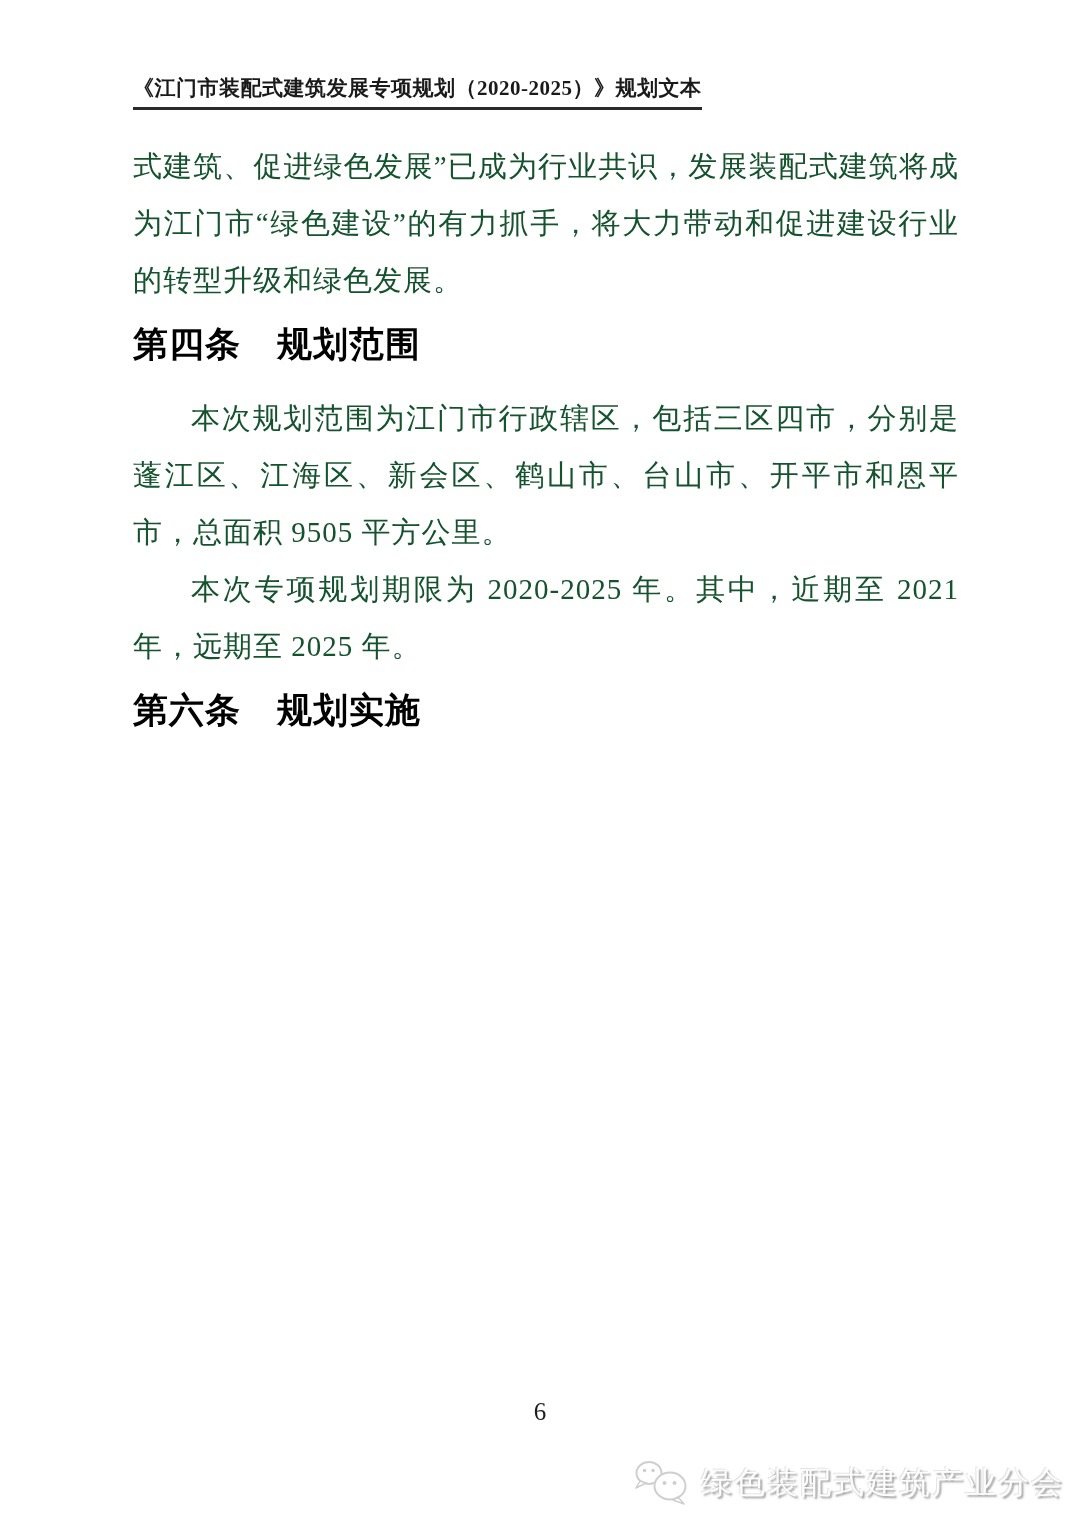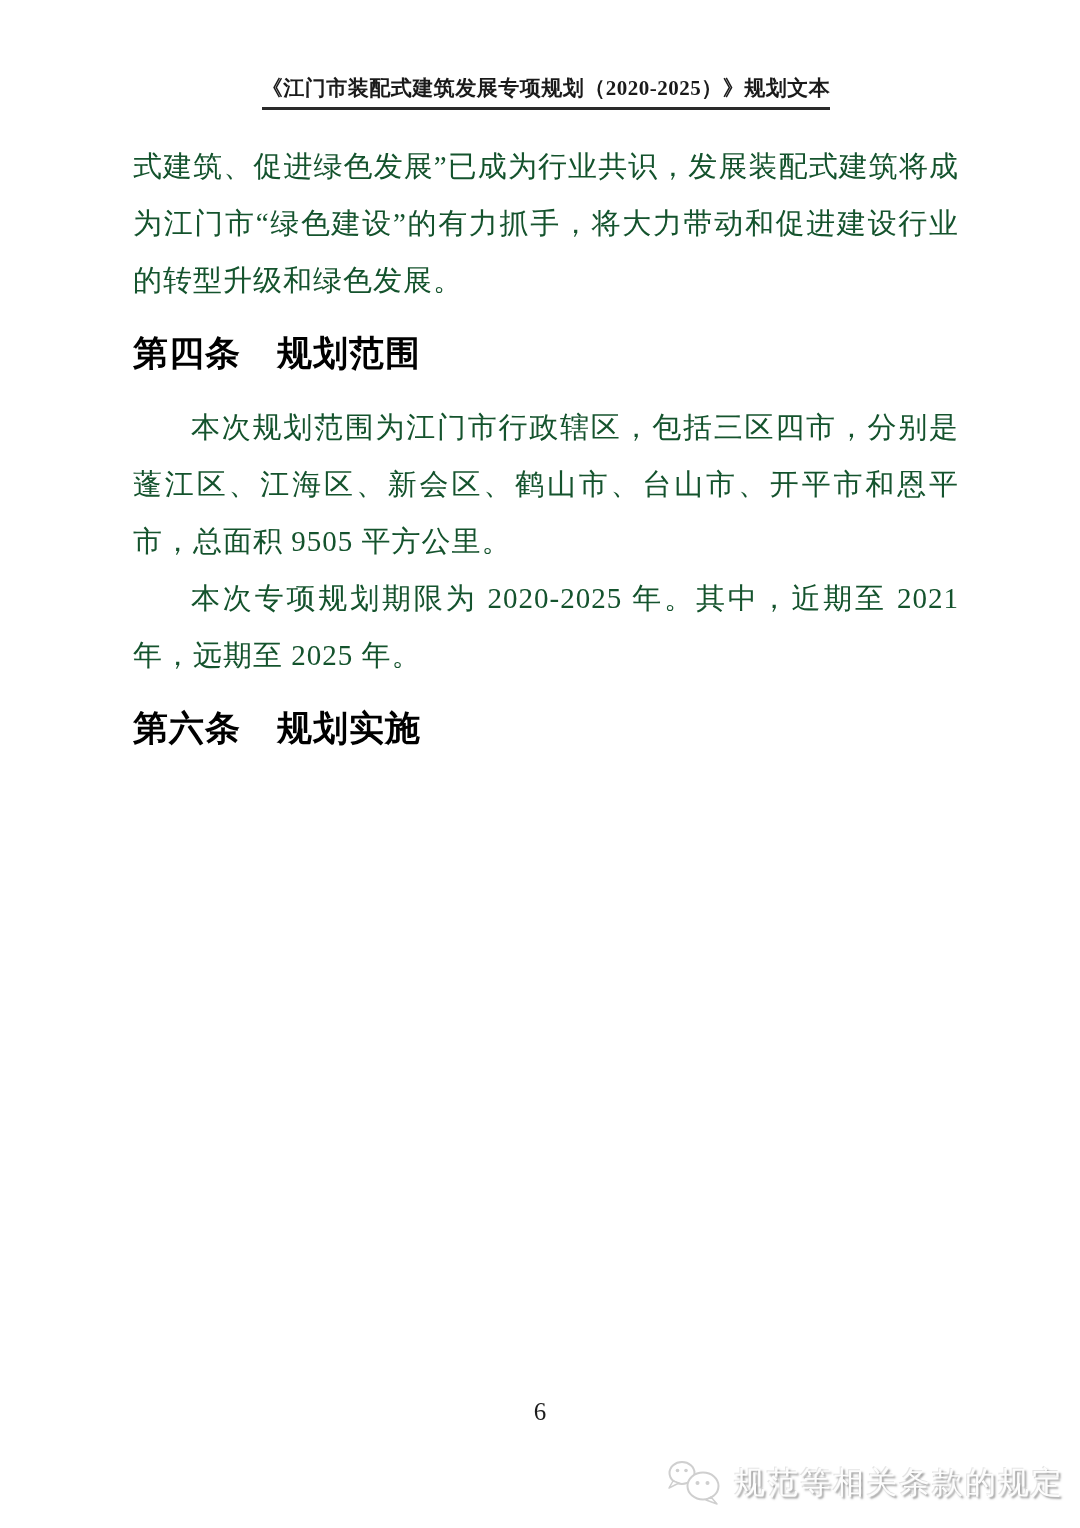--- a/index.html
+++ b/index.html
@@ -15,21 +15,21 @@
     color: #111111;
     overflow: hidden;
   }
 
   
   .page-header {
     position: absolute;
     top: 74px;
     left: 133px;
     right: 121px;
-    text-align: center;
+    text-align: left;
   }
   .header-title {
     display: inline-block;
     font-family: "Liberation Serif", "DejaVu Serif", serif;
     font-weight: 700;
     font-size: 21px;
     letter-spacing: 0.5px;
     color: #1a1a1a;
     border-bottom: 3px solid #2a2a2a;
     padding-bottom: 5px;
@@ -52,21 +52,21 @@
     letter-spacing: 1px;
   }
   .para.continuation { text-indent: 0; }
 
   .section-heading {
     font-family: "Liberation Sans", "DejaVu Sans", sans-serif;
     font-weight: 700;
     font-size: 35px;
     line-height: 44px;
     color: #000000;
-    margin-top: 22px;
+    margin-top: 13px;
     margin-bottom: 24px;
     letter-spacing: 1px;
   }
 
   
   .page-number {
     position: absolute;
     top: 1398px;
     left: 0;
     width: 100%;
@@ -127,16 +127,16 @@
       <circle cx="12.5" cy="10.5" r="1.8" fill="#cfcfcf"></circle>
       <circle cx="21" cy="10.5" r="1.8" fill="#cfcfcf"></circle>
 
       <g fill="#ffffff" stroke="#cfcfcf" stroke-width="2">
         <ellipse cx="38" cy="26" rx="15.5" ry="13.5"></ellipse>
       </g>
       <path d="M46 37 L52 44 L41 40 Z" fill="#ffffff" stroke="#cfcfcf" stroke-width="1.5" stroke-linejoin="round"></path>
       <circle cx="32.5" cy="23" r="2" fill="#cfcfcf"></circle>
       <circle cx="42.5" cy="23" r="2" fill="#cfcfcf"></circle>
     </svg>
-    <span class="watermark-text">规范等相关条款的规定</span>
+    <span class="watermark-text">绿色装配式建筑产业分会</span>
   </div>
 
 </div>
 
 </body></html>

